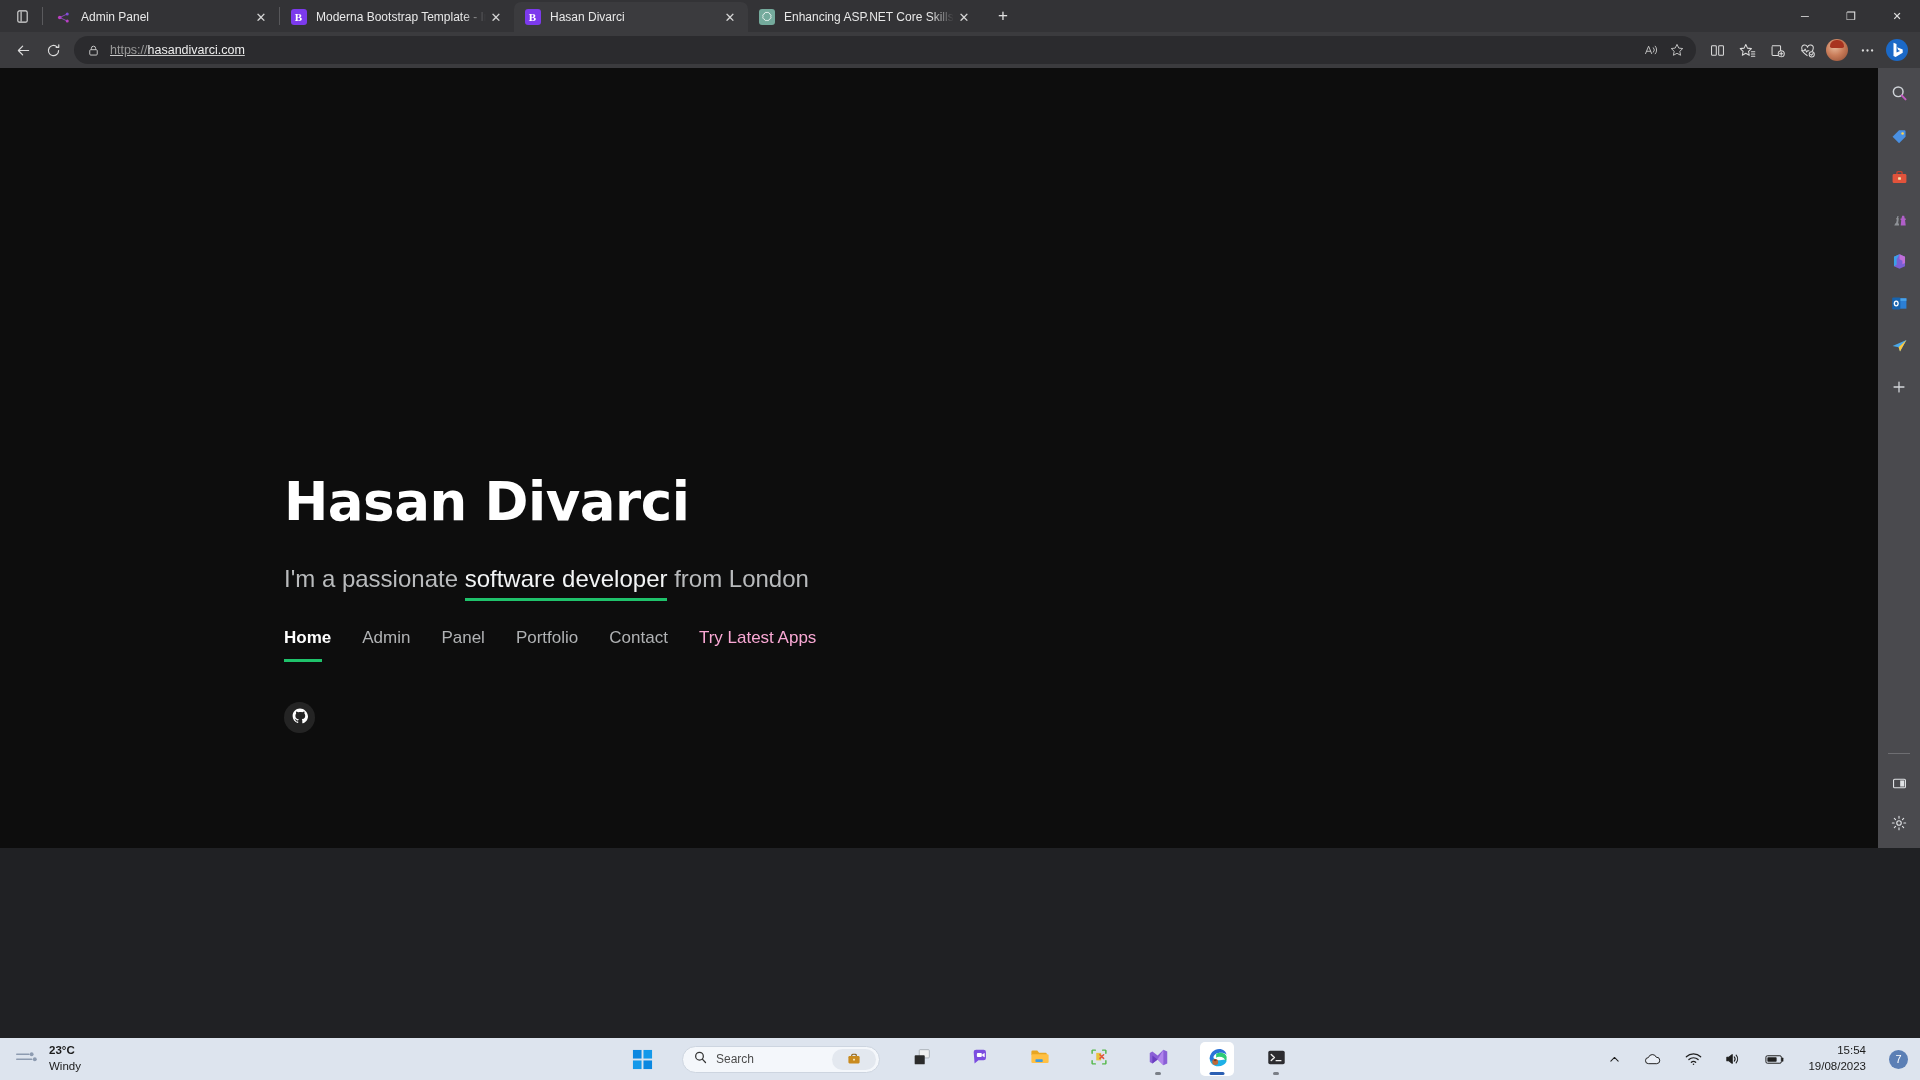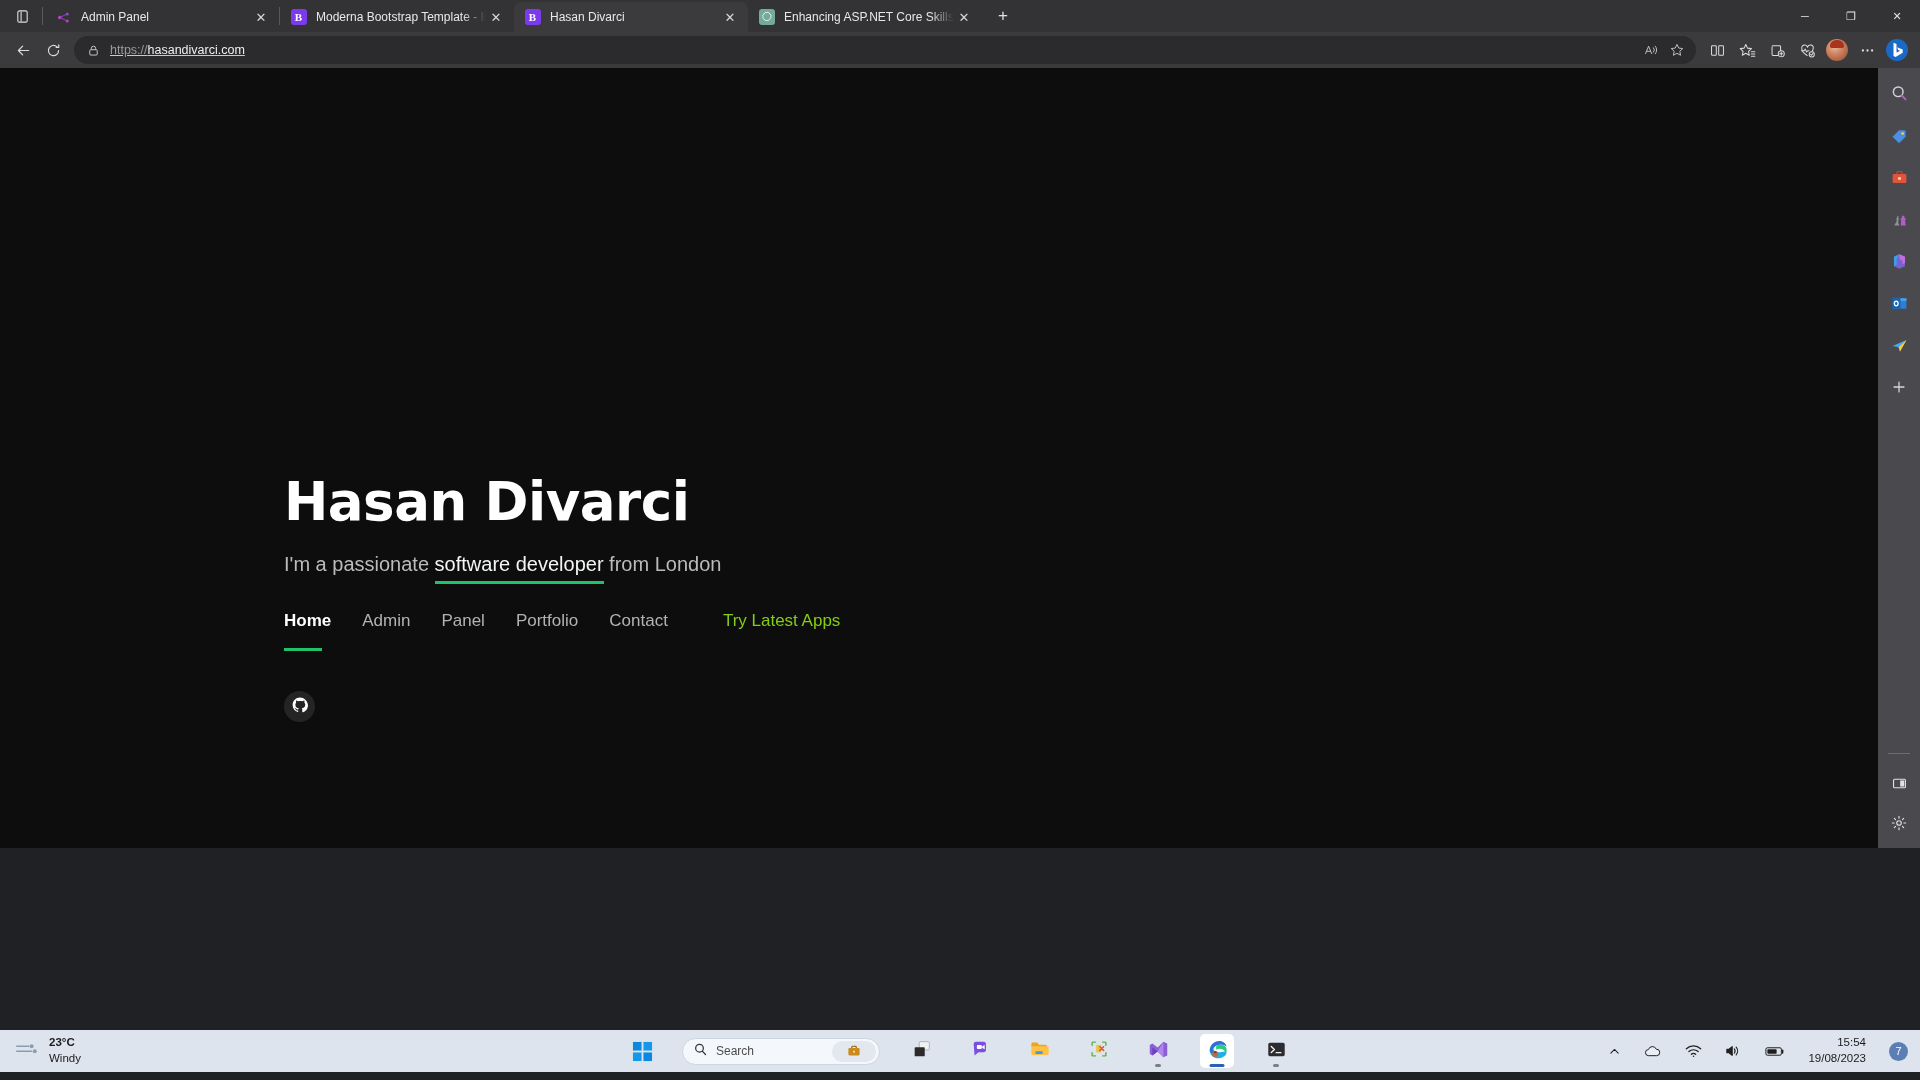--- a/index.html
+++ b/index.html
@@ -144,41 +144,41 @@
   }
   .hero {
     position: absolute; left: 284px; top: 405px;
   }
   .hero h1 {
     font-size: 53px; font-weight: 800; color: #ffffff;
     letter-spacing: -0.5px; line-height: 1.1;
     font-family: "DejaVu Sans", sans-serif;
   }
   .tagline {
-    margin-top: 22px;
-    font-size: 20px; color: #b9bbbd; font-weight: 400;
+    margin-top: 34px;
+    font-size: 24px; color: #b9bbbd; font-weight: 400;
   }
   .tagline .hl {
     color: #f2f4f5;
     border-bottom: 3px solid #1fc26b;
     padding-bottom: 6px;
   }
   .nav {
     margin-top: 35px; display: flex; align-items: center; gap: 31px;
   }
   .nav a {
     font-size: 17px; color: #b0b2b4; text-decoration: none;
-    position: relative; padding-bottom: 20px;
+    position: relative; padding-bottom: 14px;
   }
   .nav a.active { color: #ffffff; font-weight: 700; }
   .nav a.active::after {
     content: ""; position: absolute; left: 0; bottom: 0;
     width: 38px; height: 3px; background: #1fc26b;
   }
-  .nav a.accent { color: #84cc16; margin-left: 24px; }
+  .nav a.accent { color: #f9a8d4; }
   .social { margin-top: 40px; display: flex; gap: 12px; }
   .social-btn {
     width: 31px; height: 31px; border-radius: 50%;
     background: #242424;
     display: flex; align-items: center; justify-content: center;
   }
 
   
   .edgebar {
     width: 42px; flex: 0 0 42px; background: #4a4a4e;
@@ -191,21 +191,21 @@
     display: flex; align-items: center; justify-content: center;
   }
   .edgebar-bottom {
     margin-top: auto; display: flex; flex-direction: column;
     align-items: center; gap: 10px; padding-bottom: 10px; width: 100%;
   }
   .eb-sep { width: 22px; height: 1px; background: #6e6e72; margin-bottom: 4px;}
 
   
   .taskbar {
-    position: absolute; left: 0; bottom: 8px;
+    position: absolute; left: 0; bottom: 0;
     width: 1920px; height: 42px;
     background: #dde4ee;
     display: flex; align-items: center;
   }
   .tb-weather {
     display: flex; align-items: center; gap: 9px;
     padding-left: 14px; width: 250px;
   }
   .weather-txt { font-size: 11.5px; color: #1b1b1b; line-height: 1.35; }
   .weather-txt .b { font-weight: 700; }

